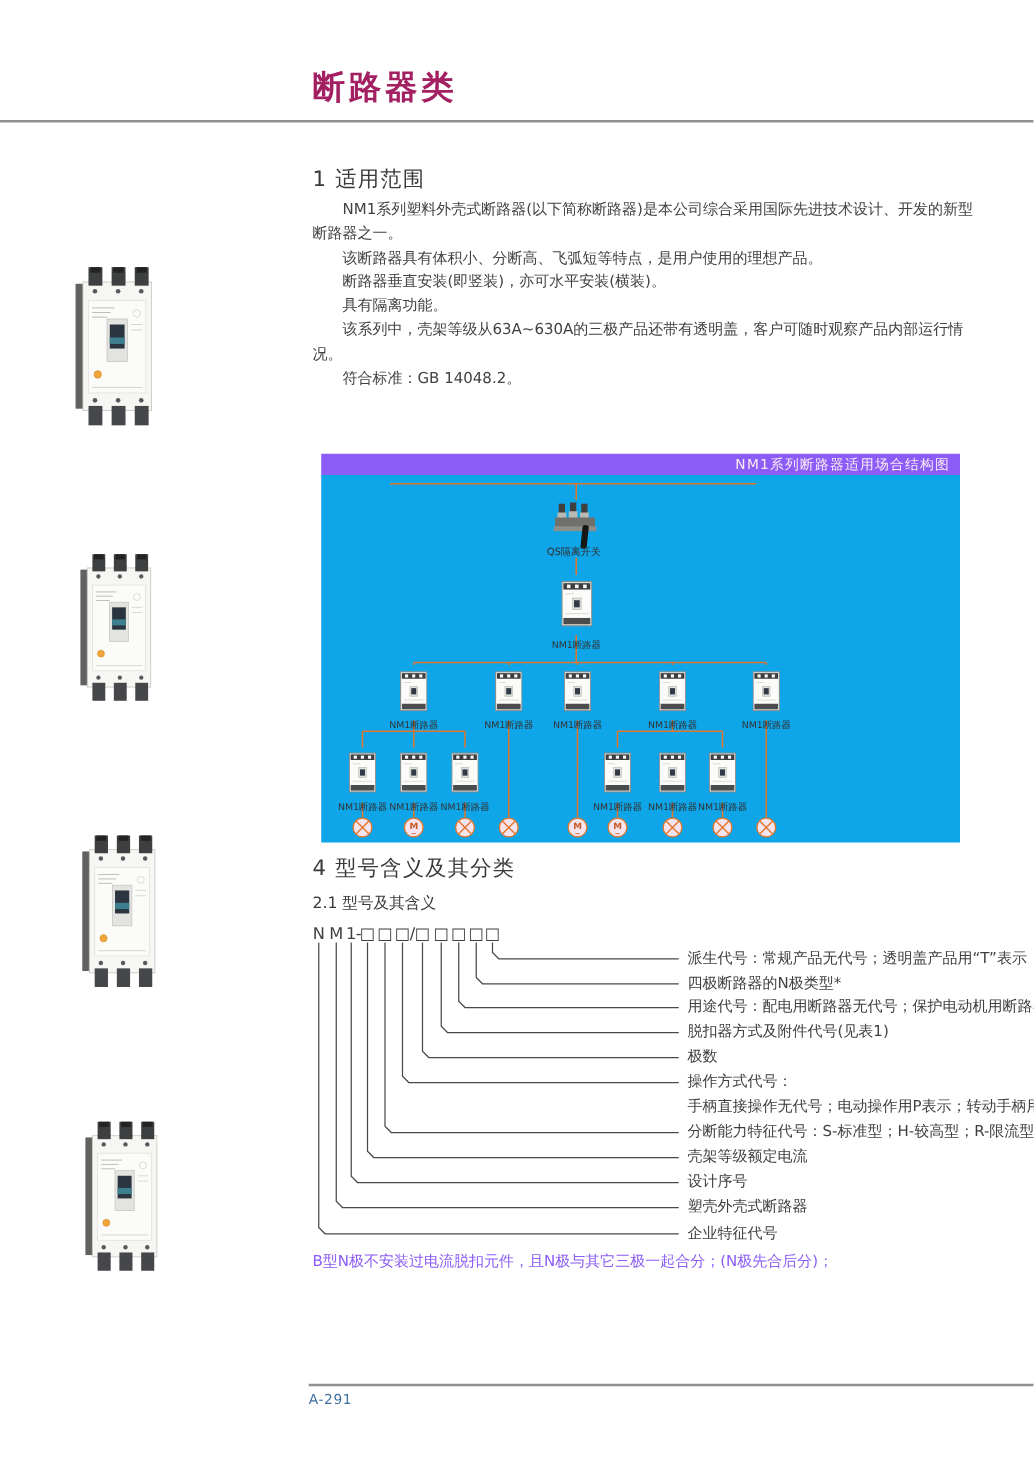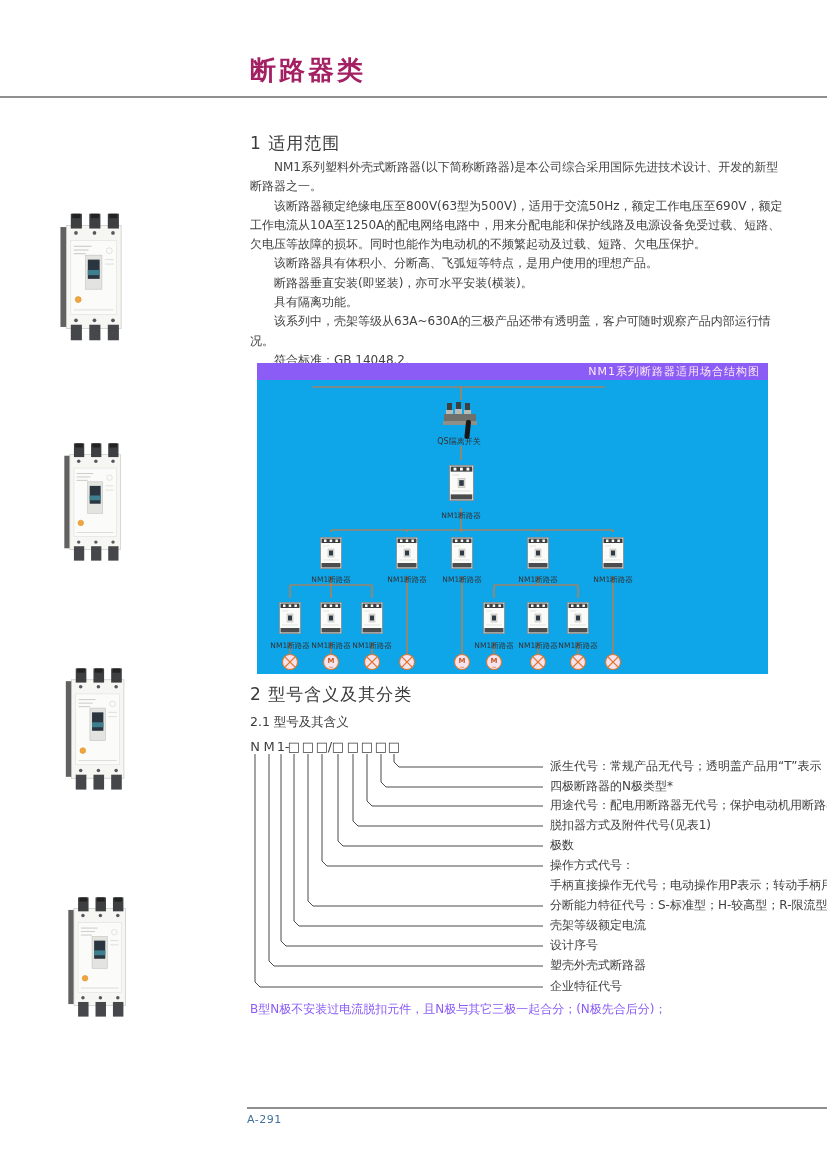--- a/index.html
+++ b/index.html
@@ -136,21 +136,20 @@
   </figure>
   <figure style="left:60px;top:896px;">
     <svg width="78" height="122" viewBox="0 0 100 175">
         <use href="#mccb"></use>
       </svg>
   </figure>
 
   <div class="h2" style="left:250px;top:132px;">1 适用范围</div>
   <div class="bodytext">
     <p>NM1系列塑料外壳式断路器(以下简称断路器)是本公司综合采用国际先进技术设计、开发的新型断路器之一。</p>
-    <p>该断路器额定绝缘电压至800V(63型为500V)，适用于交流50Hz，额定工作电压至690V，额定工作电流从10A至1250A的配电网络电路中，用来分配电能和保护线路及电源设备免受过载、短路、欠电压等故障的损坏。同时也能作为电动机的不频繁起动及过载、短路、欠电压保护。</p>
     <p>该断路器具有体积小、分断高、飞弧短等特点，是用户使用的理想产品。</p>
     <p>断路器垂直安装(即竖装)，亦可水平安装(横装)。</p>
     <p>具有隔离功能。</p>
     <p>该系列中，壳架等级从63A~630A的三极产品还带有透明盖，客户可随时观察产品内部运行情况。</p>
     <p>符合标准：GB 14048.2。</p>
   </div>
 
   <div class="diag-head">NM1系列断路器适用场合结构图</div>
   <div class="diag-body">
     <svg width="511" height="294" viewBox="0 0 511 294">
@@ -258,21 +257,21 @@
         </g>
         <g>
           <circle cx="356" cy="282" r="7.5"></circle>
             <line x1="351" y1="277" x2="361" y2="287"></line>
             <line x1="361" y1="277" x2="351" y2="287"></line>
         </g>
       </g>
     </svg>
   </div>
 
-  <div class="h2" style="left:250px;top:683px;">2 型号含义及其分类</div>
+  <div class="h2" style="left:250px;top:683px;">4 型号含义及其分类</div>
   <div class="h3" style="left:250px;top:714px;">2.1 型号及其含义</div>
 
   <svg class="abs" style="left:245px;top:738px;" width="302" height="262" viewBox="0 0 302 262">
     <g font-size="13" fill="#3f3f3f" text-anchor="middle">
       <text x="10" y="13">N</text>
       <text x="24" y="13">M</text>
       <text x="36" y="13">1</text>
       <text x="42" y="13">-</text>
       <text x="49" y="13">□</text>
       <text x="63" y="13">□</text>

